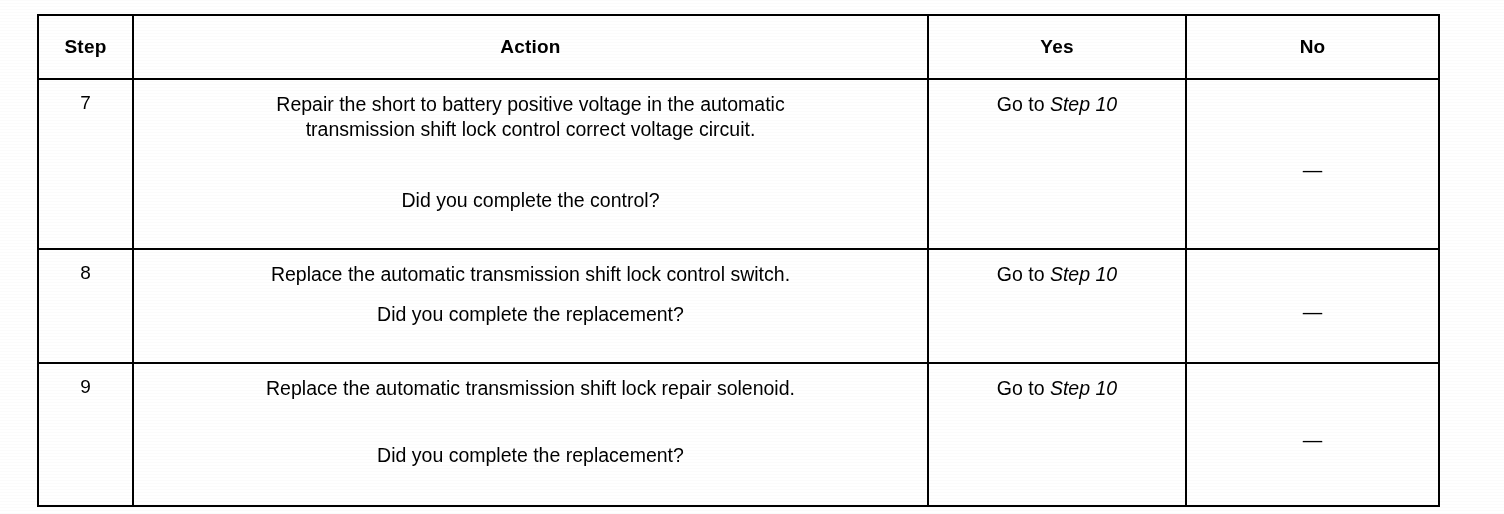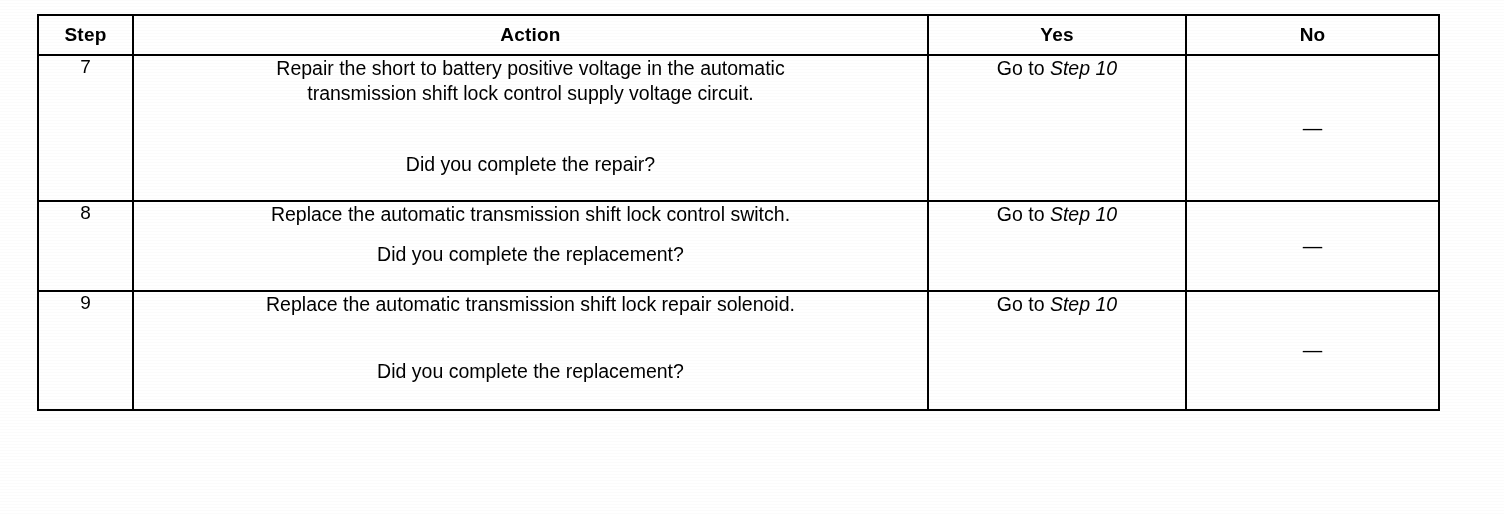--- a/index.html
+++ b/index.html
@@ -30,21 +30,21 @@
     top: 14px;
     width: 1401px;       
     border-collapse: collapse;
     table-layout: fixed;
     background: #ffffff;
   }
 
   .diag-table th,
   .diag-table td {
     border: 2px solid #000000;
-    padding: 0;
+    padding: 12px;
     vertical-align: top;
     background: #ffffff;
   }
 
   
   col.c-step   { width: 95px; }
   col.c-action { width: 795px; }
   col.c-yes    { width: 258px; }
   col.c-no     { width: 253px; }
 
@@ -140,23 +140,23 @@
         <th>No</th>
       </tr>
     </thead>
 
     <tbody>
 
       <tr class="r7">
         <td class="step-cell">7</td>
         <td class="action-cell">
           <span class="line">Repair the short to battery positive voltage in the automatic</span><br>
-          <span class="line">transmission shift lock control supply voltage circuit.</span>
+          <span class="line">transmission shift lock control correct voltage circuit.</span>
           <span class="spacer"></span>
-          <span class="line">Did you complete the repair?</span>
+          <span class="line">Did you complete the control?</span>
         </td>
         <td class="answer-cell">
           <span>Go to </span><span class="ital">Step 10</span>
         </td>
         <td class="answer-cell mid">
           <span class="dash">—</span>
         </td>
       </tr>
 
       <tr class="r8">

